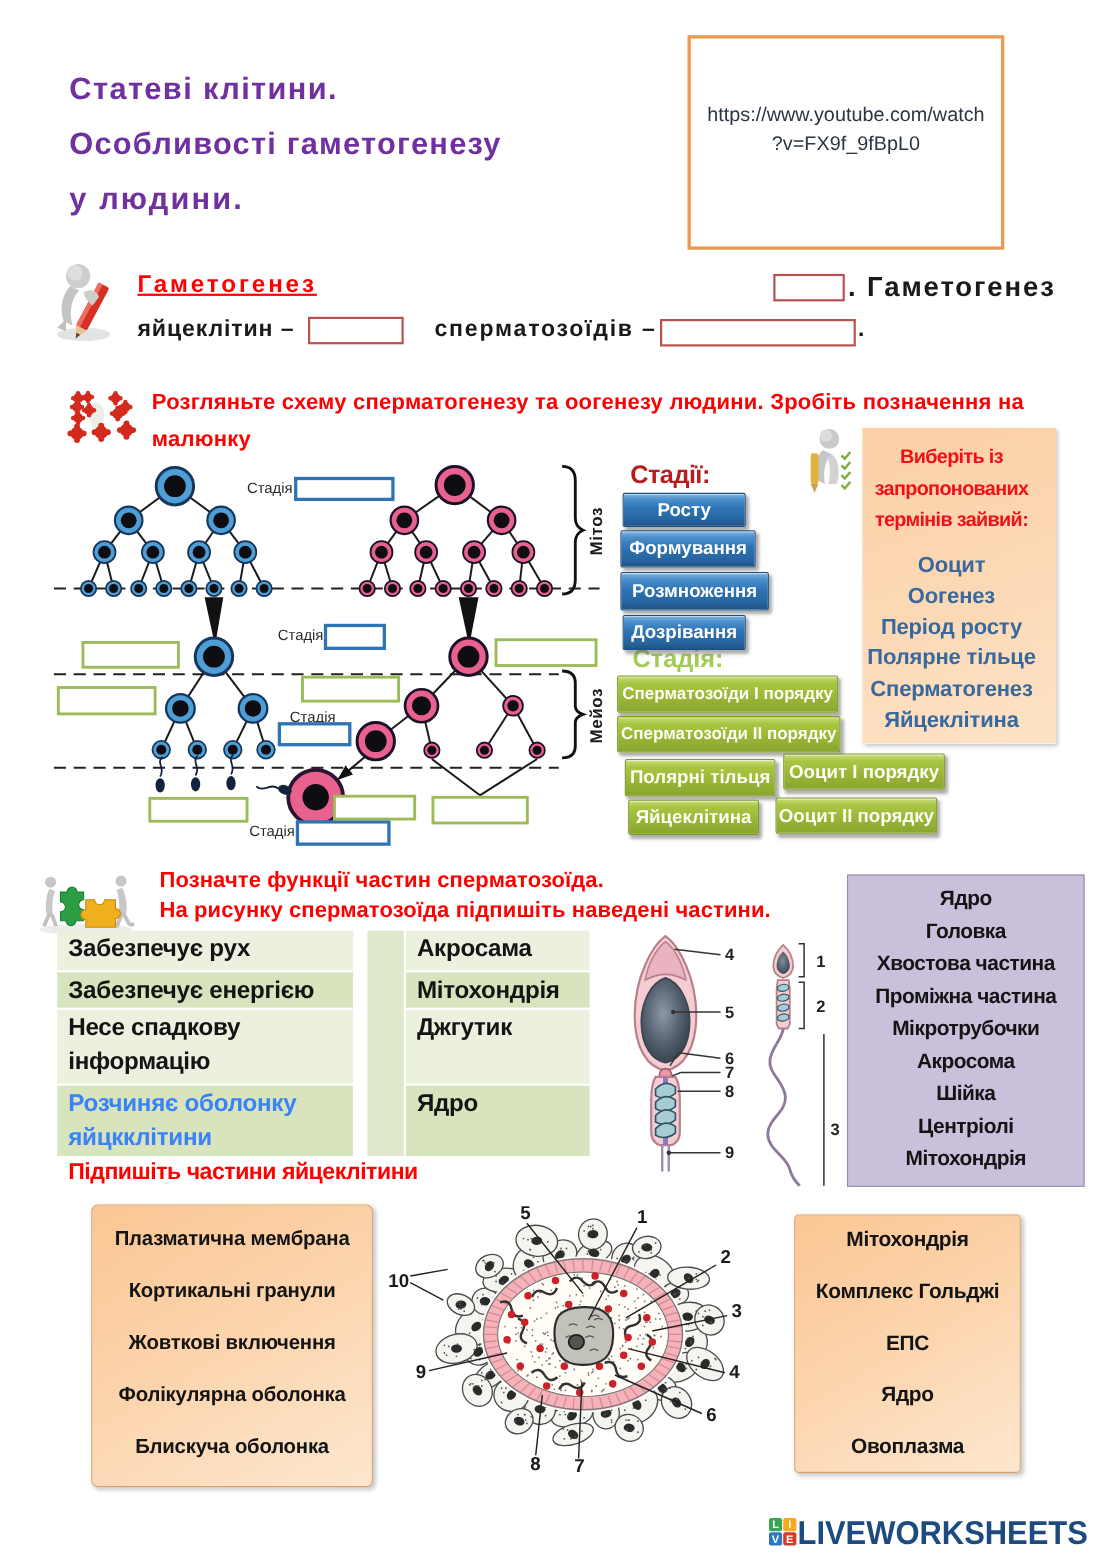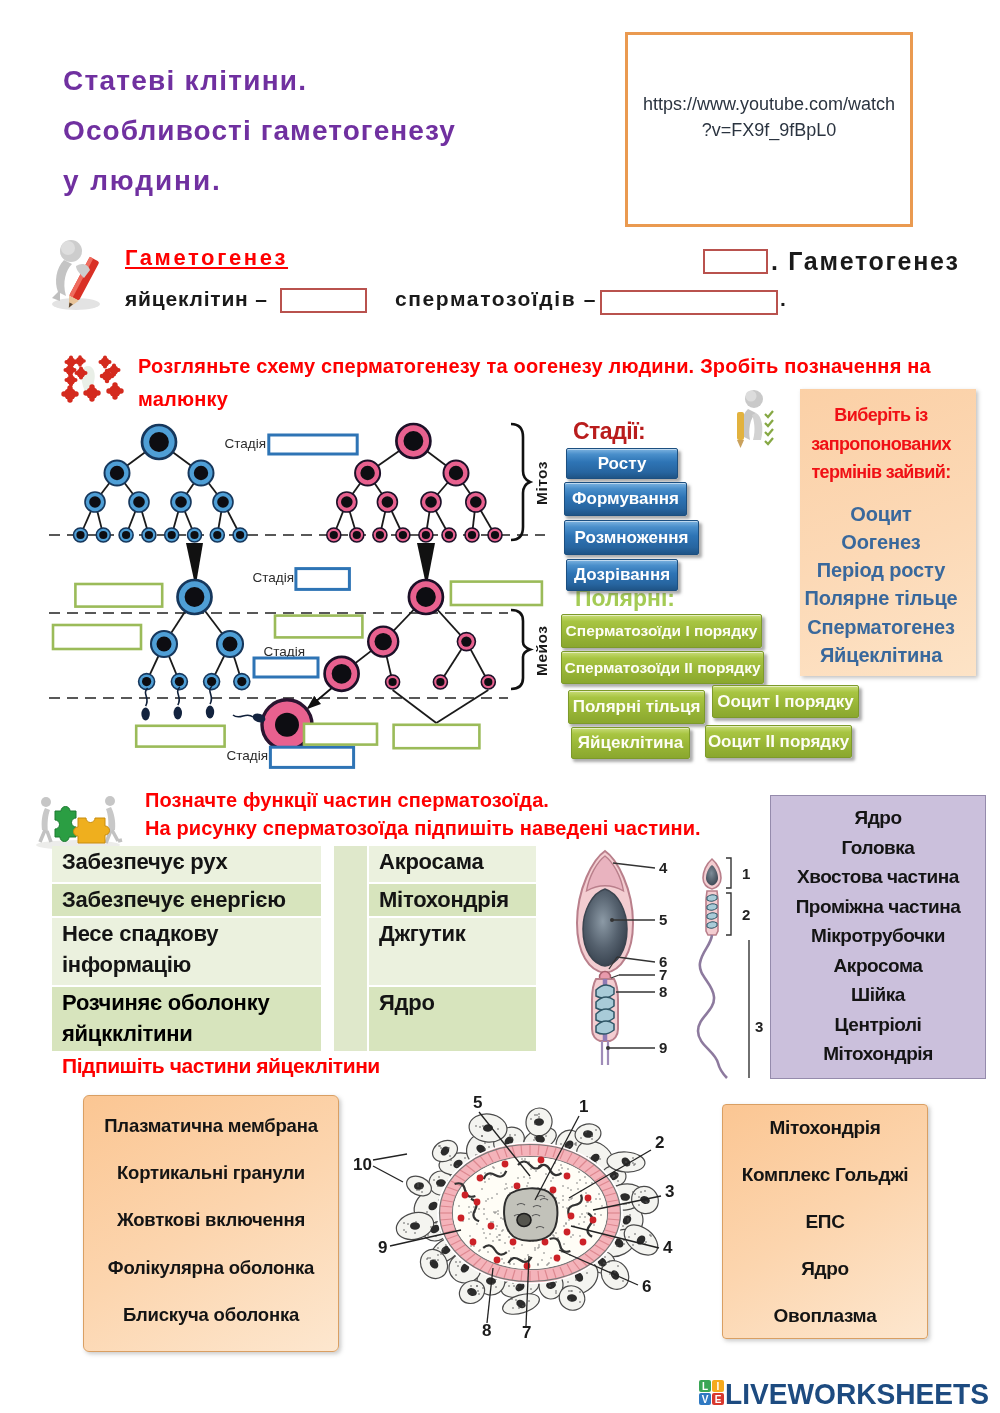--- a/index.html
+++ b/index.html
@@ -303,21 +303,21 @@
         <rect x="35.4" y="169" width="86.8" height="22.6" fill="#fff" stroke="#9bbb59" stroke-width="2.6"></rect>
         <rect x="410.9" y="166.6" width="91" height="23.4" fill="#fff" stroke="#9bbb59" stroke-width="2.6"></rect>
         <rect x="13" y="210" width="88" height="24" fill="#fff" stroke="#9bbb59" stroke-width="2.6"></rect>
         <rect x="235" y="200.6" width="87.4" height="21.8" fill="#fff" stroke="#9bbb59" stroke-width="2.6"></rect>
         <rect x="96.2" y="310.8" width="88.4" height="20.8" fill="#fff" stroke="#9bbb59" stroke-width="2.6"></rect>
         <rect x="264" y="308.8" width="73" height="20.8" fill="#fff" stroke="#9bbb59" stroke-width="2.6"></rect>
         <rect x="353.6" y="309.8" width="85.8" height="23.4" fill="#fff" stroke="#9bbb59" stroke-width="2.6"></rect>
       </svg></div>
 
   <div class="abs" style="left:573px;top:418px;color:#b91c1c;font-weight:bold;font-size:23px;letter-spacing:-0.5px;">Стадії:</div>
-  <div class="abs" style="left:575px;top:585px;color:#a4cb55;font-weight:bold;font-size:23px;">Полярні:</div>
+  <div class="abs" style="left:575px;top:585px;color:#a4cb55;font-weight:bold;font-size:23px;">Стадія:</div>
 
   <div class="abs btn-b" style="left:566px;top:448px;width:110px;height:29px;line-height:29px;">Росту</div>
   <div class="abs btn-b" style="left:564px;top:482px;width:121px;height:32px;line-height:32px;">Формування</div>
   <div class="abs btn-b" style="left:564px;top:520px;width:133px;height:33px;line-height:33px;">Розмноження</div>
   <div class="abs btn-b" style="left:566px;top:559px;width:110px;height:30px;line-height:30px;">Дозрівання</div>
 
   <div class="abs btn-g" style="left:561px;top:614px;width:199px;height:32px;line-height:32px;font-size:15.5px;white-space:nowrap;">Сперматозоїди І порядку</div>
   <div class="abs btn-g" style="left:561px;top:651px;width:201px;height:31px;line-height:31px;font-size:15.5px;white-space:nowrap;">Сперматозоїди ІІ порядку</div>
   <div class="abs btn-g" style="left:568px;top:690px;width:135px;height:32px;line-height:32px;">Полярні тільця</div>
   <div class="abs btn-g" style="left:712px;top:685px;width:145px;height:31px;line-height:31px;">Ооцит І порядку</div>
@@ -332,21 +332,21 @@
         <rect x="9" y="24" width="7" height="28" rx="2" fill="#e2b23e"></rect>
         <polygon points="9,52 16,52 12.5,60" fill="#caa15c"></polygon>
         <g stroke="#86a844" stroke-width="2.2" fill="none">
           <path d="M37,26 l3,3 l5,-6"></path>
           <path d="M37,35 l3,3 l5,-6"></path>
           <path d="M37,44 l3,3 l5,-6"></path>
           <path d="M37,53 l3,3 l5,-6"></path>
         </g>
       </svg></div>
 
-  <div class="abs" style="left:800px;top:389px;width:176px;height:287px;background:linear-gradient(160deg,#fbd0a6 0%,#fcd9b6 55%,#fde3c6 100%);box-shadow:2px 2px 4px rgba(120,120,120,.45);">
+  <div class="abs" style="left:784px;top:389px;width:176px;height:287px;background:linear-gradient(160deg,#fbd0a6 0%,#fcd9b6 55%,#fde3c6 100%);box-shadow:2px 2px 4px rgba(120,120,120,.45);">
     <div style="margin-top:12px;margin-right:14px;text-align:center;color:#f01015;font-weight:bold;font-size:18px;letter-spacing:-0.6px;line-height:28.6px;">Виберіть із<br>запропонованих<br>термінів зайвий:</div>
     <div style="margin-top:13px;margin-right:14px;text-align:center;color:#39689c;font-weight:bold;font-size:20px;letter-spacing:-0.15px;line-height:28.2px;">Ооцит<br>Оогенез<br>Період росту<br>Полярне тільце<br>Сперматогенез<br>Яйцеклітина</div>
   </div>
 
   <div class="abs" id="icon-puzzle2" style="left:33px;top:790px;"><svg width="90" height="62" viewBox="0 0 90 62">
         <ellipse cx="45" cy="55" rx="42" ry="5" fill="#ececea"></ellipse>
         <circle cx="13" cy="12" r="5" fill="#c6c6c6"></circle>
         <path d="M12,18 C9,24 8,32 9,40 L15,42 C14,33 15,25 17,20 Z" fill="#c8c8c8"></path>
         <path d="M12,40 L7,52 M14,41 L18,52" stroke="#c2c2c2" stroke-width="3.5"></path>
         <circle cx="77" cy="11" r="5" fill="#c6c6c6"></circle>
@@ -368,21 +368,21 @@
         <div style="position:absolute;left:0;top:38px;width:269px;height:32px;background:#d7e4bd;"></div>
         <div style="position:absolute;left:317px;top:38px;width:167px;height:32px;background:#d7e4bd;"></div>
         <div style="position:absolute;left:10px;top:38px;width:255px;font-size:22px;font-weight:bold;color:#141414;letter-spacing:-0.25px;line-height:31px;">Забезпечує енергією</div>
         <div style="position:absolute;left:327px;top:38px;width:157px;font-size:22px;font-weight:bold;color:#141414;letter-spacing:-0.25px;line-height:31px;">Мітохондрія</div>
         <div style="position:absolute;left:0;top:72px;width:269px;height:67px;background:#ebf1de;"></div>
         <div style="position:absolute;left:317px;top:72px;width:167px;height:67px;background:#ebf1de;"></div>
         <div style="position:absolute;left:10px;top:72px;width:255px;font-size:22px;font-weight:bold;color:#141414;letter-spacing:-0.25px;line-height:31px;">Несе спадкову<br>інформацію</div>
         <div style="position:absolute;left:327px;top:72px;width:157px;font-size:22px;font-weight:bold;color:#141414;letter-spacing:-0.25px;line-height:31px;">Джгутик</div>
         <div style="position:absolute;left:0;top:141px;width:269px;height:64px;background:#d7e4bd;"></div>
         <div style="position:absolute;left:317px;top:141px;width:167px;height:64px;background:#d7e4bd;"></div>
-        <div style="position:absolute;left:10px;top:141px;width:255px;font-size:22px;font-weight:bold;color:#000000;letter-spacing:-0.25px;line-height:31px;">Розчиняє оболонку<br>яйцкклітини</div>
+        <div style="position:absolute;left:10px;top:141px;width:255px;font-size:22px;font-weight:bold;color:#3b82f6;letter-spacing:-0.25px;line-height:31px;">Розчиняє оболонку<br>яйцкклітини</div>
         <div style="position:absolute;left:327px;top:141px;width:157px;font-size:22px;font-weight:bold;color:#141414;letter-spacing:-0.25px;line-height:31px;">Ядро</div>
         <div style="height:207px;"></div>
       </div>
     </div>
 
   <div class="abs red" style="left:62px;top:1054px;font-size:21px;letter-spacing:-0.45px;">Підпишіть частини яйцеклітини</div>
 
   <div class="abs" id="sperm" style="left:555px;top:845px;"><svg width="235" height="250" viewBox="0 0 235 250">
         <defs>
           <radialGradient id="nucg" cx="45%" cy="42%" r="65%">

